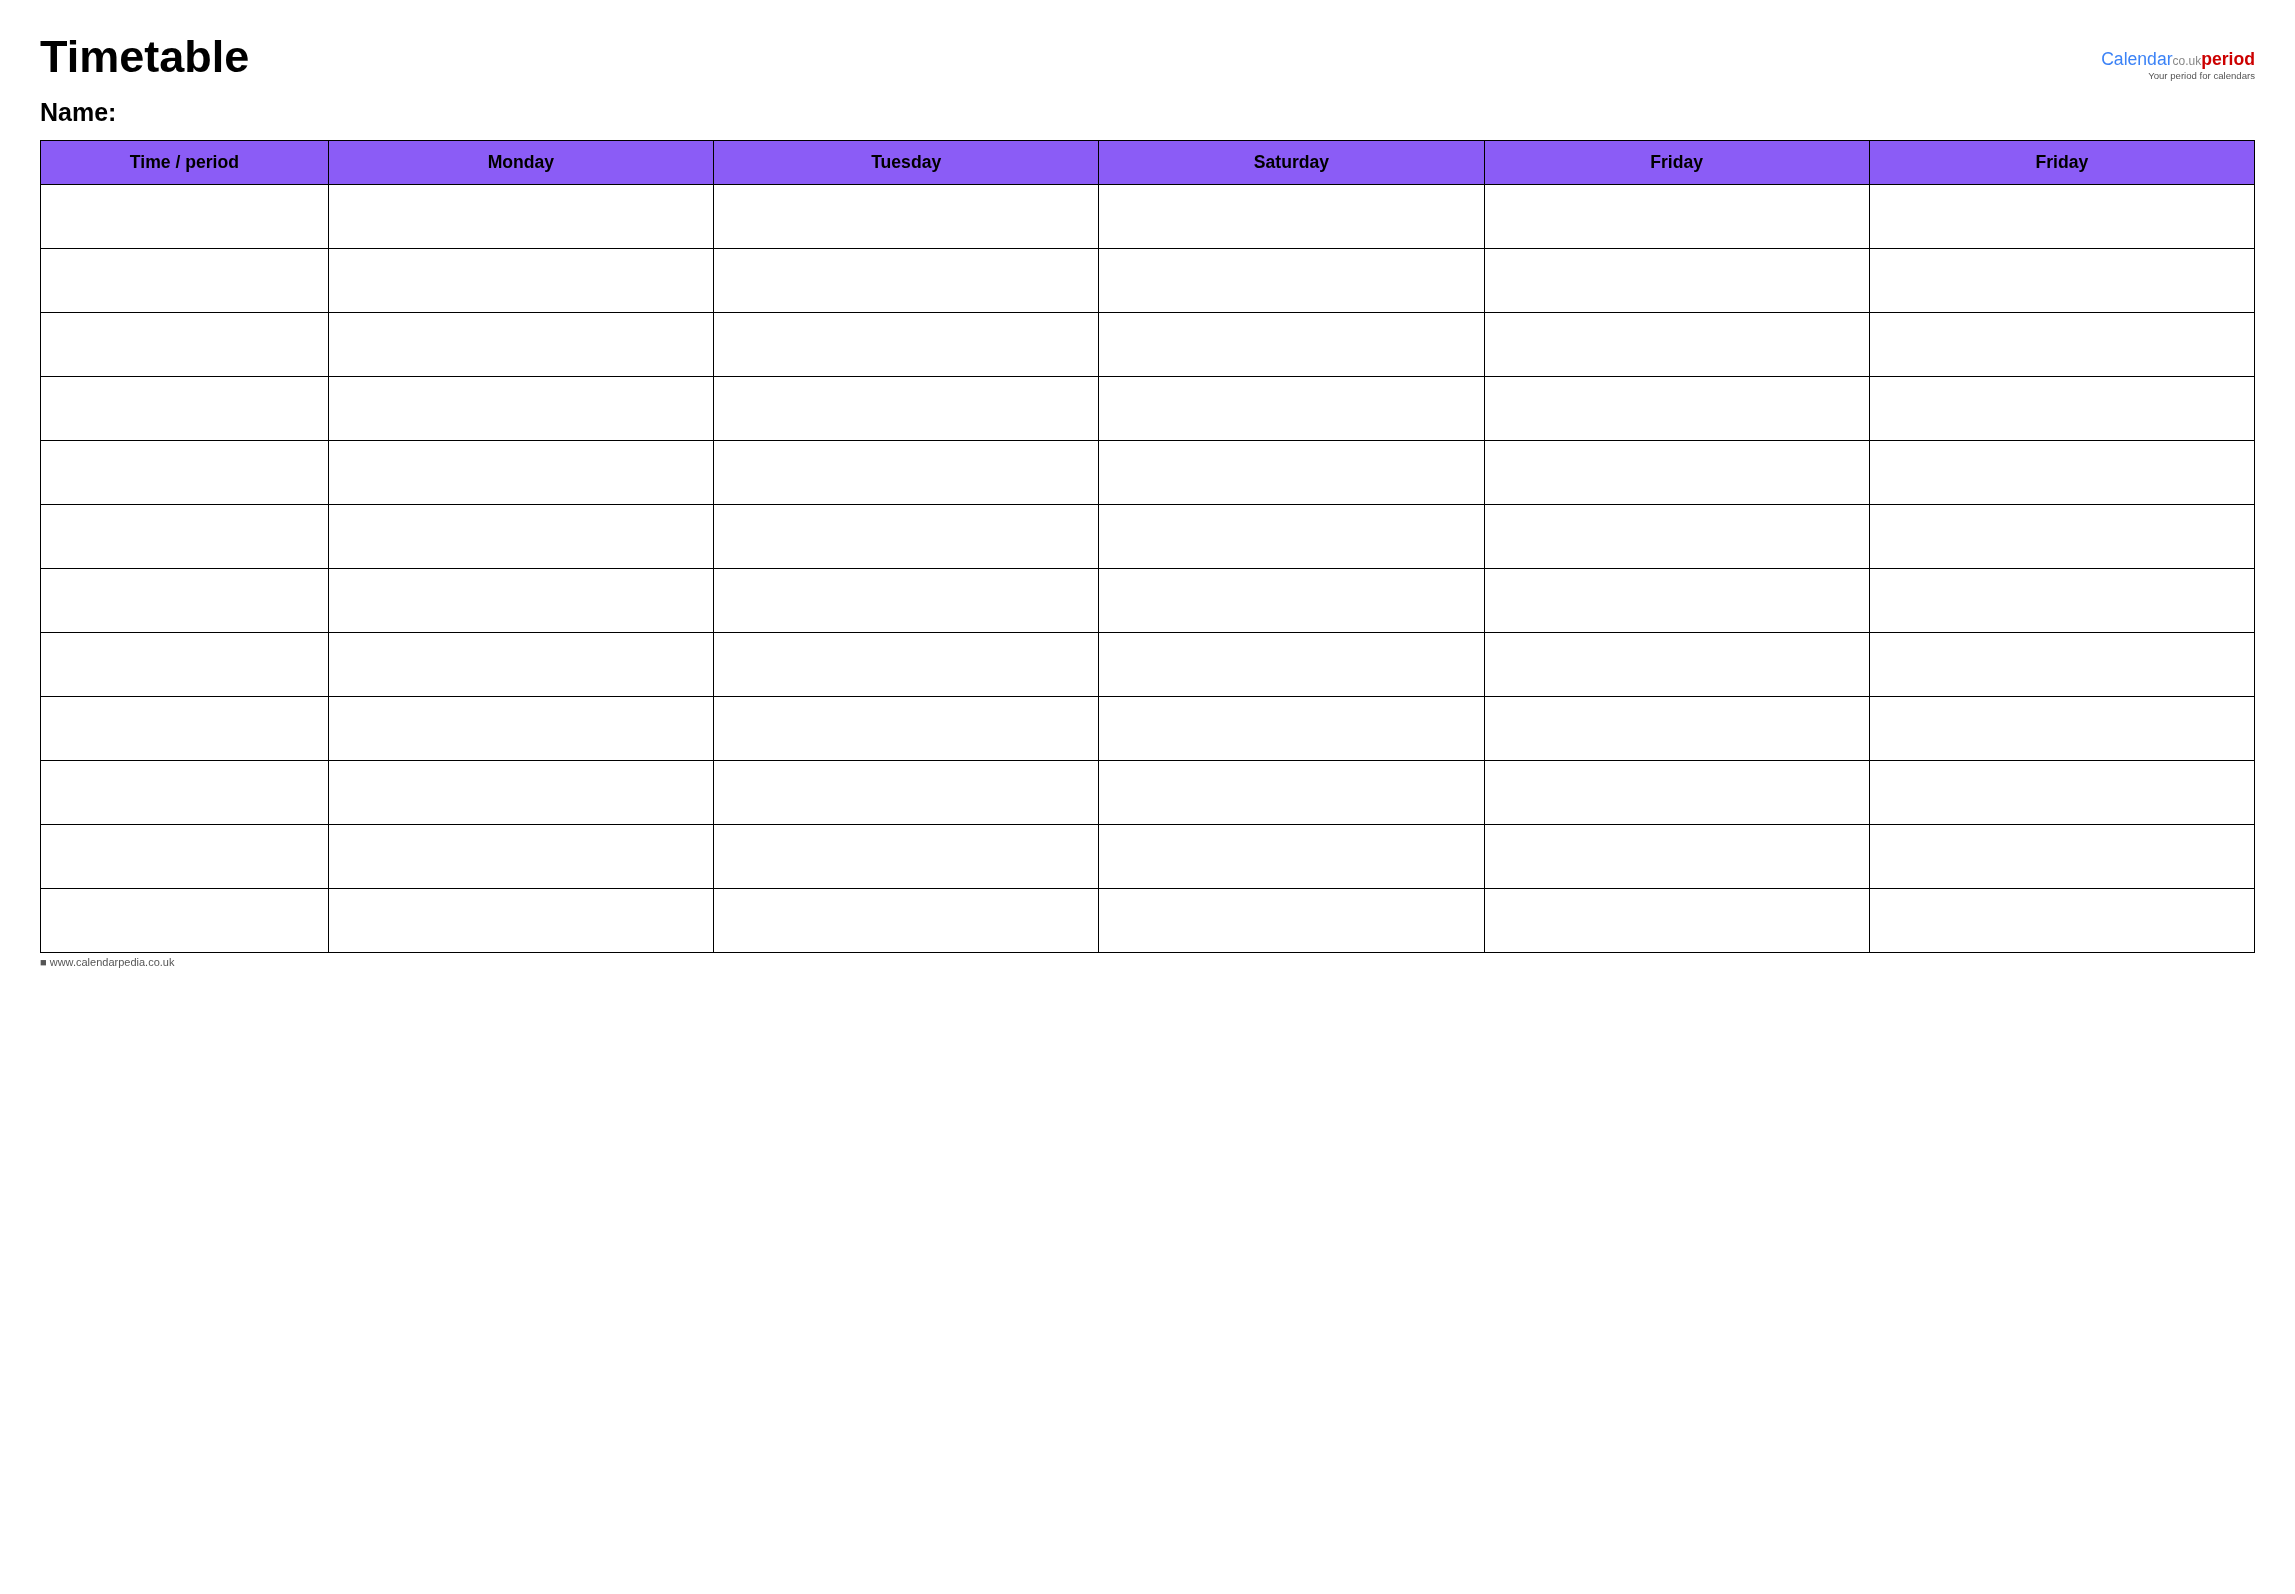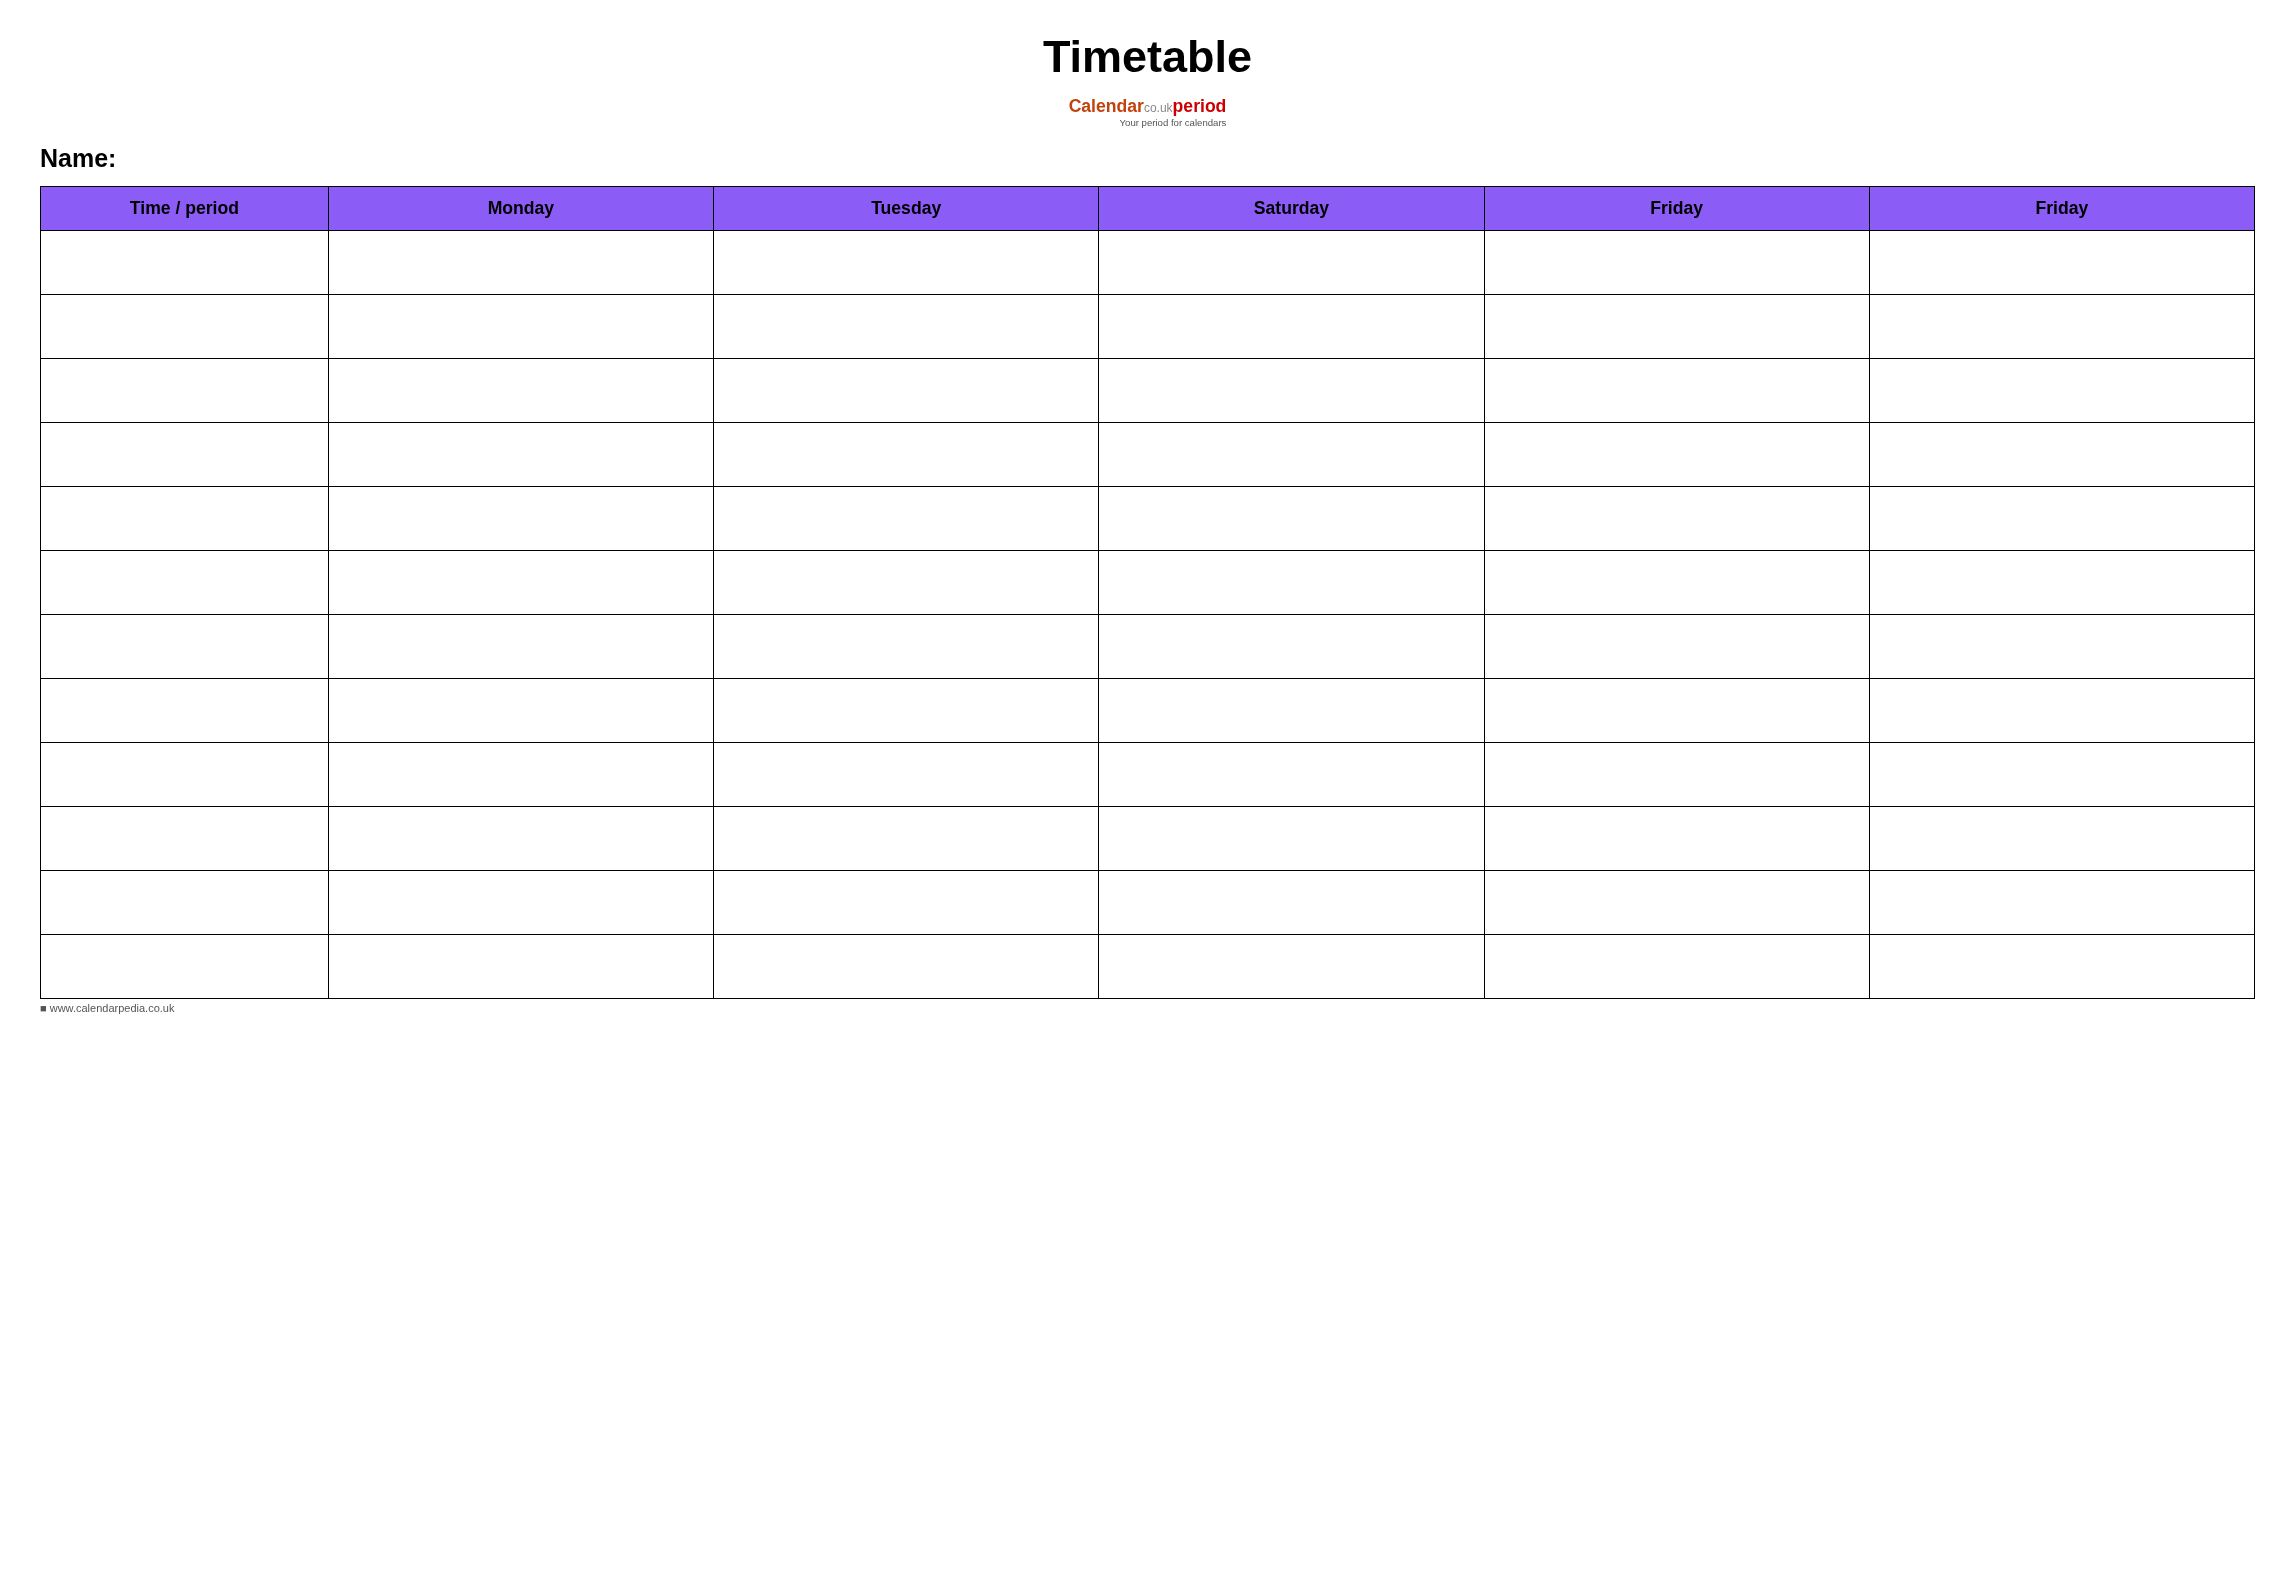--- a/index.html
+++ b/index.html
@@ -12,23 +12,22 @@
       background: #ffffff;
       font-family: Arial, Helvetica, sans-serif;
       padding: 32px 40px 24px 40px;
       min-height: 100vh;
       position: relative;
     }
 
     .header-area {
       display: flex;
       justify-content: space-between;
-      align-items: center;
+      align-items: flex-end;
       margin-bottom: 16px;
-      flex-direction: column;
     }
 
     .page-title {
       font-size: 45px;
       font-weight: 900;
       color: #000000;
       line-height: 1.1;
     }
 
     .logo-area {
@@ -37,22 +36,22 @@
     }
 
     .logo-calendar {
       font-size: 17.6px;
       font-weight: normal;
       color: #000000;
       line-height: 1.2;
     }
 
     .logo-calendar .calendar-part {
-      font-weight: bold;
-      color: #c2410c;
+      font-weight: normal;
+      color: #3b82f6;
       margin-top: 10px;
     }
 
     .logo-calendar .pedia-part {
       font-weight: bold;
       color: #cc0000;
     }
 
     .logo-tagline {
       font-size: 9.6px;

